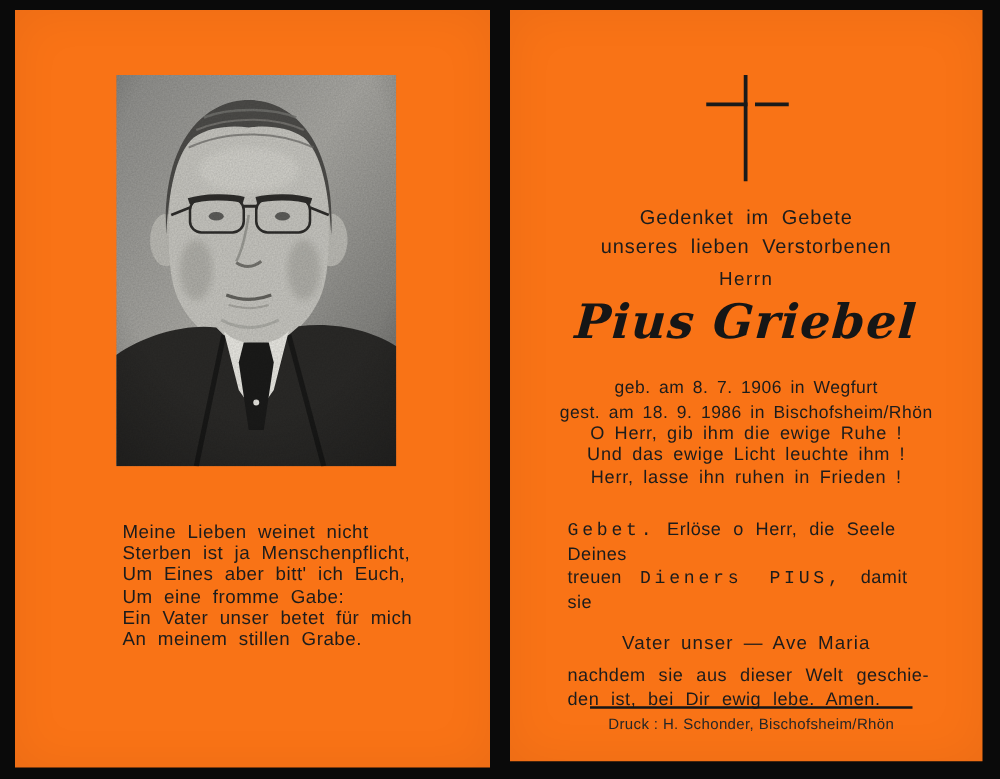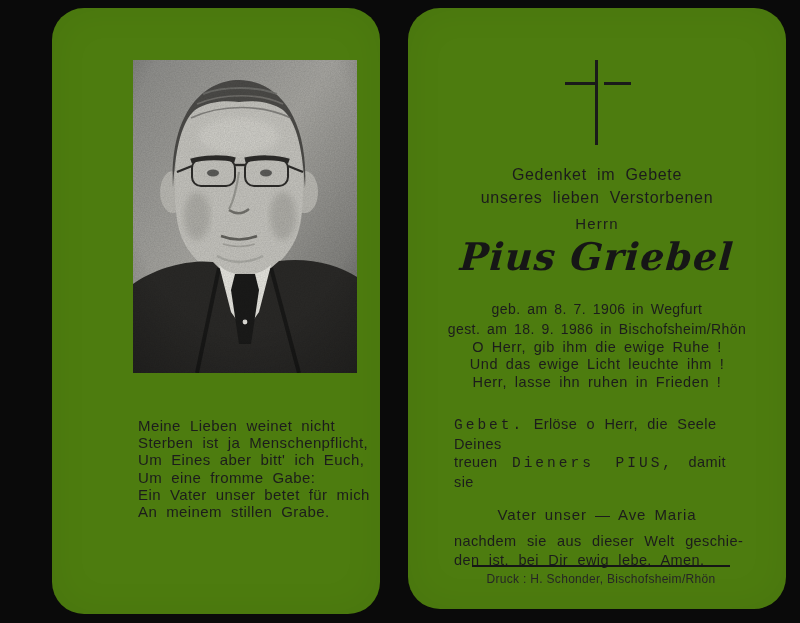--- a/index.html
+++ b/index.html
@@ -2,22 +2,22 @@
 <html><head>
 <meta charset="utf-8">
 <style>
   html,body{margin:0;padding:0;}
   body{
     width:800px;height:623px;position:relative;overflow:hidden;
     background:#0a0a0a;
     font-family:"Liberation Sans", sans-serif;
     color:#1d1d1d;
   }
-  .panel{position:absolute;background:#4d7c0f;box-shadow:inset 0 0 40px rgba(0,0,0,0.06);border-radius:32px;}
-  #left-panel{left:12px;top:8px;width:328px;height:606px;margin-left:40px;}
+  .panel{position:absolute;background:#f97316;box-shadow:inset 0 0 40px rgba(0,0,0,0.06);}
+  #left-panel{left:12px;top:8px;width:380px;height:606px;}
   #right-panel{left:408px;top:8px;width:378px;height:601px;}
 
   
   .photo-frame{position:absolute;left:81px;top:52px;width:224px;height:313px;}
   .photo-frame svg{display:block;}
   .poem{
     position:absolute;left:86px;top:409px;
     font-size:15px;line-height:17.2px;
     letter-spacing:0.4px;word-spacing:4.5px;
     color:#1c1c1c;

